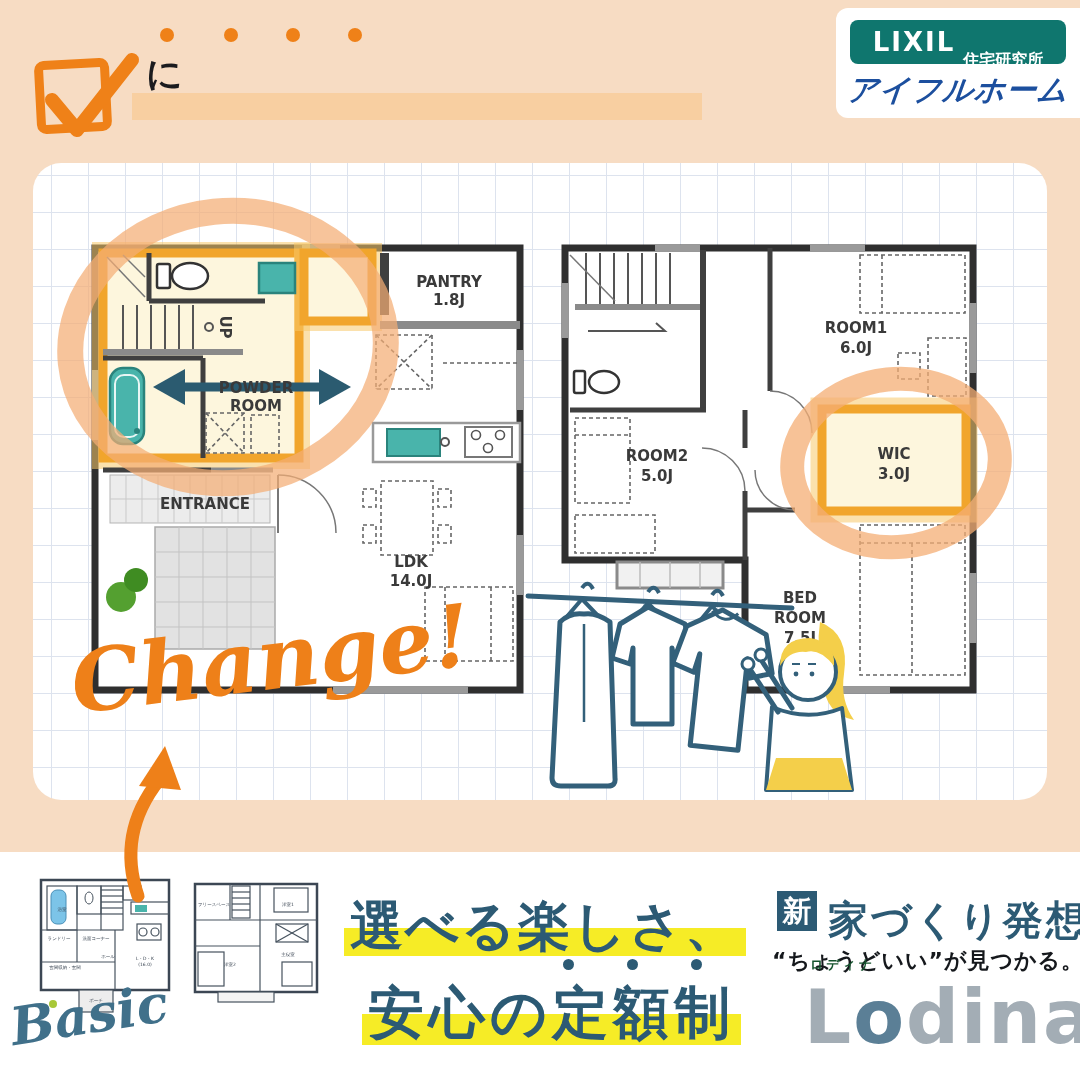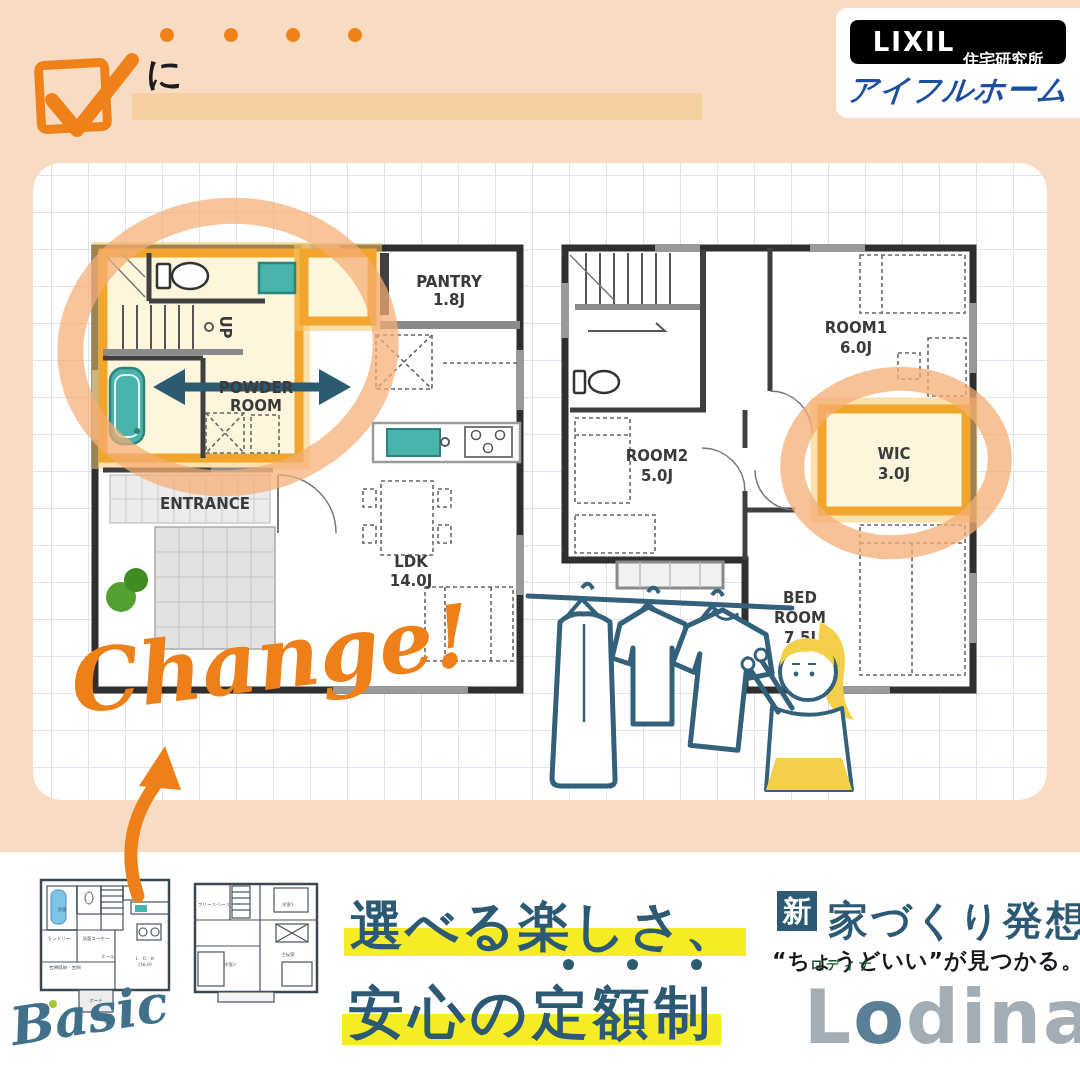--- a/index.html
+++ b/index.html
@@ -6,40 +6,40 @@
   body{width:1080px;height:1080px;position:relative;overflow:hidden;
        background:#f7dcc3;font-family:"DejaVu Sans","Liberation Sans",sans-serif;}
   .abs{position:absolute;}
   
   .title-row{left:140px;top:50px;display:flex;align-items:flex-end;z-index:3;}
   .title-main,.title-tail{font-size:54px;font-weight:bold;color:#1b1b1e;letter-spacing:1px;line-height:1.1;}
   .title-particle{font-size:36px;font-weight:bold;color:#1b1b1e;padding:0 4px 2px 6px;}
   .title-bar{left:132px;top:93px;width:570px;height:27px;background:#f8cfa1;z-index:2;}
   .tdot{width:14px;height:14px;border-radius:50%;background:#ef8118;z-index:3;}
   .logo-box{left:836px;top:8px;width:244px;height:110px;background:#fff;border-radius:12px 0 0 12px;z-index:3;}
-  .lixil-band{left:14px;top:12px;width:216px;height:44px;background:#000000;border-radius:8px;
+  .lixil-band{left:14px;top:12px;width:216px;height:44px;background:#0f766e;border-radius:8px;
               display:flex;align-items:center;justify-content:center;gap:8px;}
   .lixil-word{color:#fff;font-weight:bold;font-size:26px;letter-spacing:2px;}
   .lixil-sub{color:#fff;font-weight:bold;font-size:16px;margin-top:36px;}
   .brand-blue{left:0;top:62px;width:244px;text-align:center;color:#1c4f9e;font-weight:bold;
               font-size:30px;font-style:italic;transform:skewX(-6deg);letter-spacing:1px;}
   
   .paper{left:33px;top:163px;width:1014px;height:637px;background:#ffffff;border-radius:28px;
     background-image:linear-gradient(#dde3ee 1px,transparent 1px),linear-gradient(90deg,#dde3ee 1px,transparent 1px);
     background-size:37px 37px;background-position:18px 12px;z-index:1;}
   .bottom-section{left:0;top:852px;width:1080px;height:228px;background:#ffffff;z-index:2;}
   
   .change-script{left:70px;top:608px;font-family:"DejaVu Serif","Liberation Serif",serif;
     font-style:italic;font-weight:bold;font-size:86px;color:#ee8019;transform:rotate(-7deg);z-index:6;}
   .basic-script{left:10px;top:984px;font-family:"DejaVu Serif","Liberation Serif",serif;
     font-style:italic;font-weight:bold;font-size:52px;color:#40708a;transform:rotate(-9deg);z-index:5;}
   
   .slogan{font-weight:bold;color:#2c5a74;z-index:3;white-space:nowrap;}
   .slogan1{left:350px;top:891px;font-size:53px;letter-spacing:2px;}
-  .slogan2{left:348px;top:976px;font-size:56px;letter-spacing:5px;}
+  .slogan2{left:368px;top:976px;font-size:56px;letter-spacing:5px;}
   .hl1{background:linear-gradient(to top,#f6ec26 0 46%,transparent 46%);padding:0 6px;margin:0 -6px;}
   .hl2{background:linear-gradient(to top,#f6ec26 0 48%,transparent 48%);padding:0 6px;margin:0 -6px;}
   .sdot{width:11px;height:11px;border-radius:50%;background:#2c5a74;z-index:3;}
   
   .badge-new{left:777px;top:891px;width:40px;height:40px;background:#2c5a74;color:#fff;
     font-size:29px;font-weight:bold;text-align:center;line-height:40px;z-index:3;}
   .concept{left:828px;top:893px;font-size:40px;font-weight:bold;color:#2c5a74;letter-spacing:3px;z-index:3;white-space:nowrap;}
   .tagline{left:772px;top:946px;font-size:22px;font-weight:bold;color:#15181c;z-index:3;letter-spacing:1px;white-space:nowrap;}
   .lodina{left:804px;top:980px;z-index:3;font-weight:bold;font-size:74px;line-height:1;color:#a3adb5;letter-spacing:2px;}
   .lodina .o1{color:#5b7f96;}

